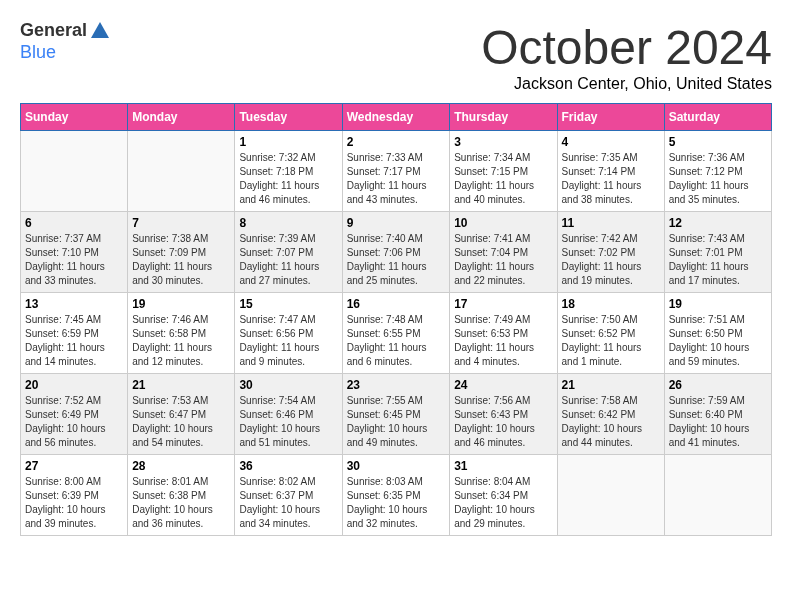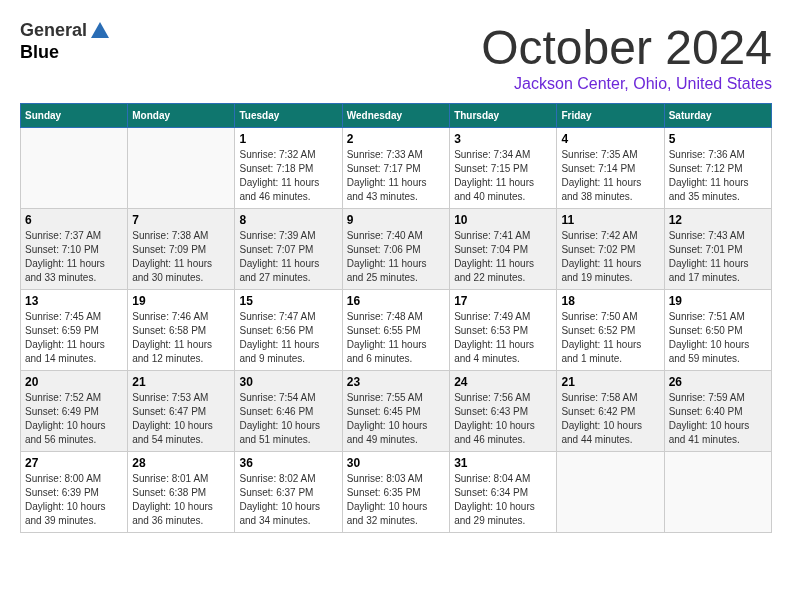--- a/index.html
+++ b/index.html
@@ -30,34 +30,34 @@
       text-align: right;
     }
     .title-section h1 {
       font-size: 48px;
       font-weight: normal;
       color: #333;
     }
     .title-section h2 {
       font-size: 16px;
       font-weight: normal;
-      color: #6d28d9;
+      color: #000000;
       margin-left: 18px;
     }
     .calendar {
       width: 100%;
       border-collapse: collapse;
       font-size: 11px;
     }
     .calendar th {
-      background-color: #0f766e;
+      background-color: #ec4899;
       color: white;
       padding: 6px 4px;
       text-align: left;
-      font-size: 10px;
+      font-size: 12px;
       font-weight: bold;
       border: 1px solid #2a6db5;
     }
     .calendar td {
       border: 1px solid #ccc;
       vertical-align: top;
       padding: 4px;
       width: 108px;
       height: 80px;
       background: #fff;
@@ -84,21 +84,21 @@
 
 <div class="header">
   <div class="logo">
     <div class="logo-row">
       <span style="font-size:18px; font-weight:bold; color:#333;">General</span>
       <svg width="22" height="22" viewBox="0 0 22 22">
         <polygon points="11,2 20,18 2,18" fill="#2a6db5"></polygon>
       </svg>
     </div>
     <div>
-      <span style="font-size:18px; font-weight:bold; color:#000000;">Blue</span>
+      <span style="font-size:18px; font-weight:normal; color:#3b82f6;">Blue</span>
     </div>
   </div>
   <div class="title-section">
     <h1>October 2024</h1>
     <h2>Jackson Center, Ohio, United States</h2>
   </div>
 </div>
 
 <table class="calendar">
   <thead>

